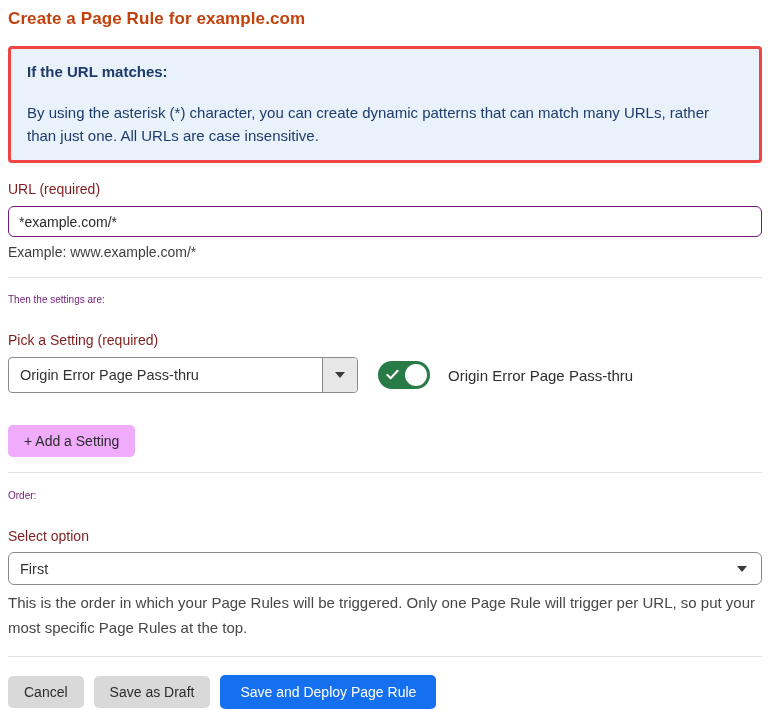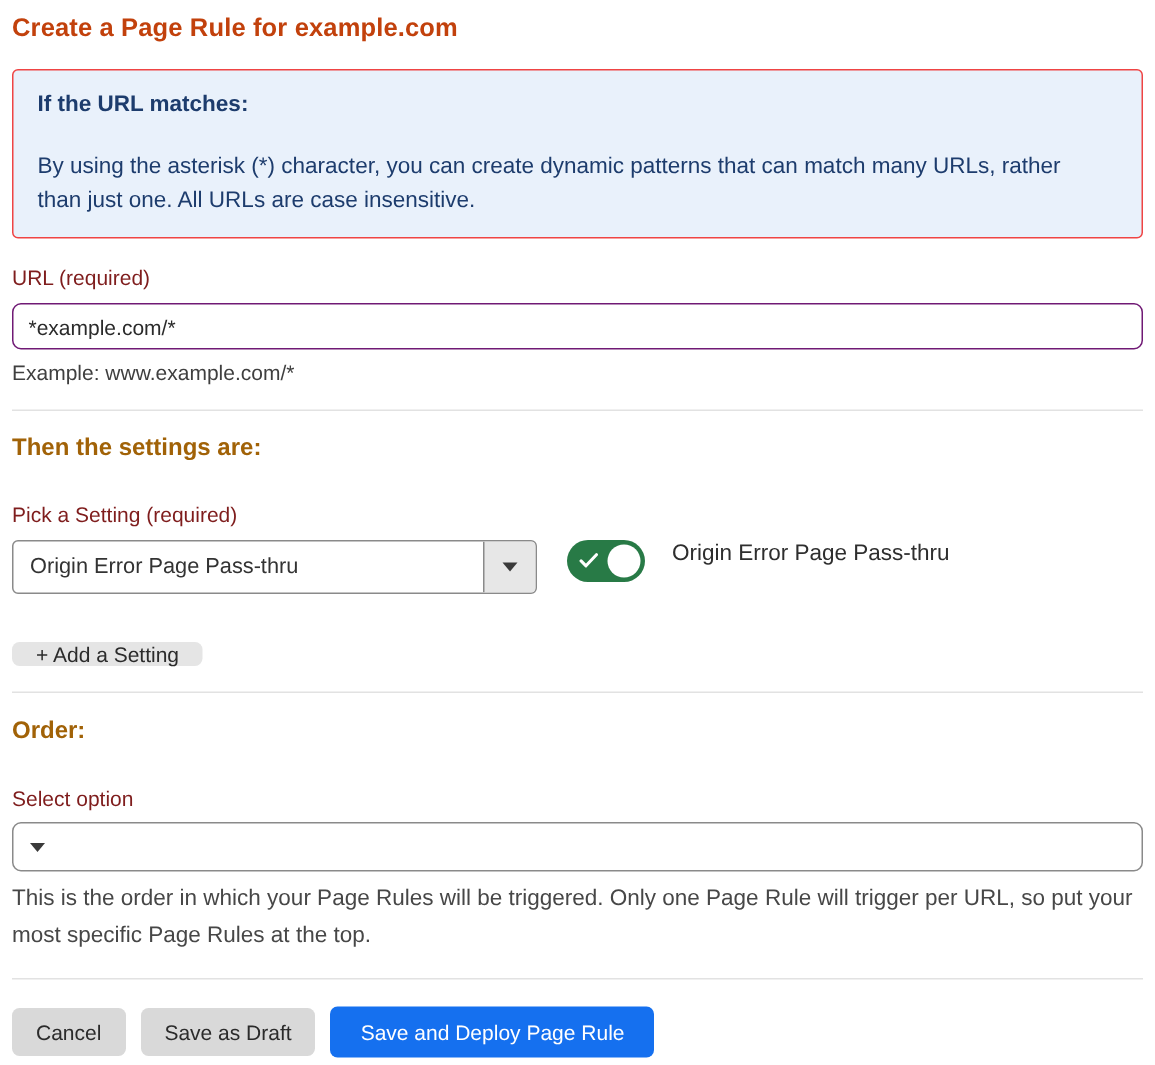--- a/index.html
+++ b/index.html
@@ -13,21 +13,21 @@
     font-size: 17px;
     font-weight: 700;
     color: #c2410c;
     line-height: 26px;
     letter-spacing: 0.1px;
   }
   
   .info-box {
     margin-top: 14px;
     background: #e9f1fb;
-    border: 1px solid #ef4444;
+    border: 3px solid #ef4444;
     border-radius: 4px;
     padding: 11px 20px 13px 16px;
     color: #1d3c6d;
     font-size: 15px;
     line-height: 23px;
   }
   .info-box .info-heading { font-weight: 700; }
   .info-box .info-body { margin-top: 18px; max-width: 700px; }
   .info-link {
     color: #2562c4;
@@ -61,30 +61,31 @@
     background: #ffffff;
     outline: none;
   }
   .divider {
     border: none;
     border-top: 1px solid #e2e2e2;
     margin-top: 15px;
   }
   .section-heading {
     margin-top: 16px;
-    font-size: 16px;
-    font-weight: 700;
-    color: #a16207;
+    font-size: 10px;
+    font-weight: 400;
+    color: #701a75;
   }
   .section-heading.order { margin-top: 17px; }
   .picker-label { margin-top: 26px; }
   
   .setting-row {
     margin-top: 8px;
     display: flex;
+    align-items: center;
   }
   .dropdown {
     width: 350px;
     height: 36px;
     border: 1px solid #8a8a8a;
     border-radius: 4px;
     display: flex;
     align-items: stretch;
     overflow: hidden;
     background: #ffffff;
@@ -154,21 +155,21 @@
     cursor: pointer;
     color: #2b2b2b;
     background: #d9d9d9;
   }
   .btn.primary {
     background: #1570ef;
     color: #ffffff;
     padding: 0 20px;
     height: 34px;
   }
-  .add-setting-btn { margin-top: 32px; height: 16px; background: #e5e5e5; }
+  .add-setting-btn { margin-top: 32px; height: 32px; background: #f0abfc; }
   
   .select {
     margin-top: 7px;
     width: 100%;
     height: 33px;
     border: 1px solid #8a8a8a;
     border-radius: 6px;
     display: flex;
     align-items: center;
     padding: 0 14px 0 11px;
@@ -233,20 +234,21 @@
 
 <button class="btn add-setting-btn">+ Add a Setting</button>
 
 <hr class="divider">
 
 <div class="section-heading order">Order:</div>
 
 <div class="field-label picker-label">Select option</div>
 
 <div class="select">
+  <span class="select-value">First</span>
   <span class="caret-down"></span>
 </div>
 
 <div class="order-desc">This is the order in which your Page Rules will be triggered. Only one Page Rule will trigger per URL, so put your most specific Page Rules at the top.</div>
 
 <hr class="divider footer-divider">
 
 <div class="footer-actions">
   <button class="btn">Cancel</button>
   <button class="btn">Save as Draft</button>

